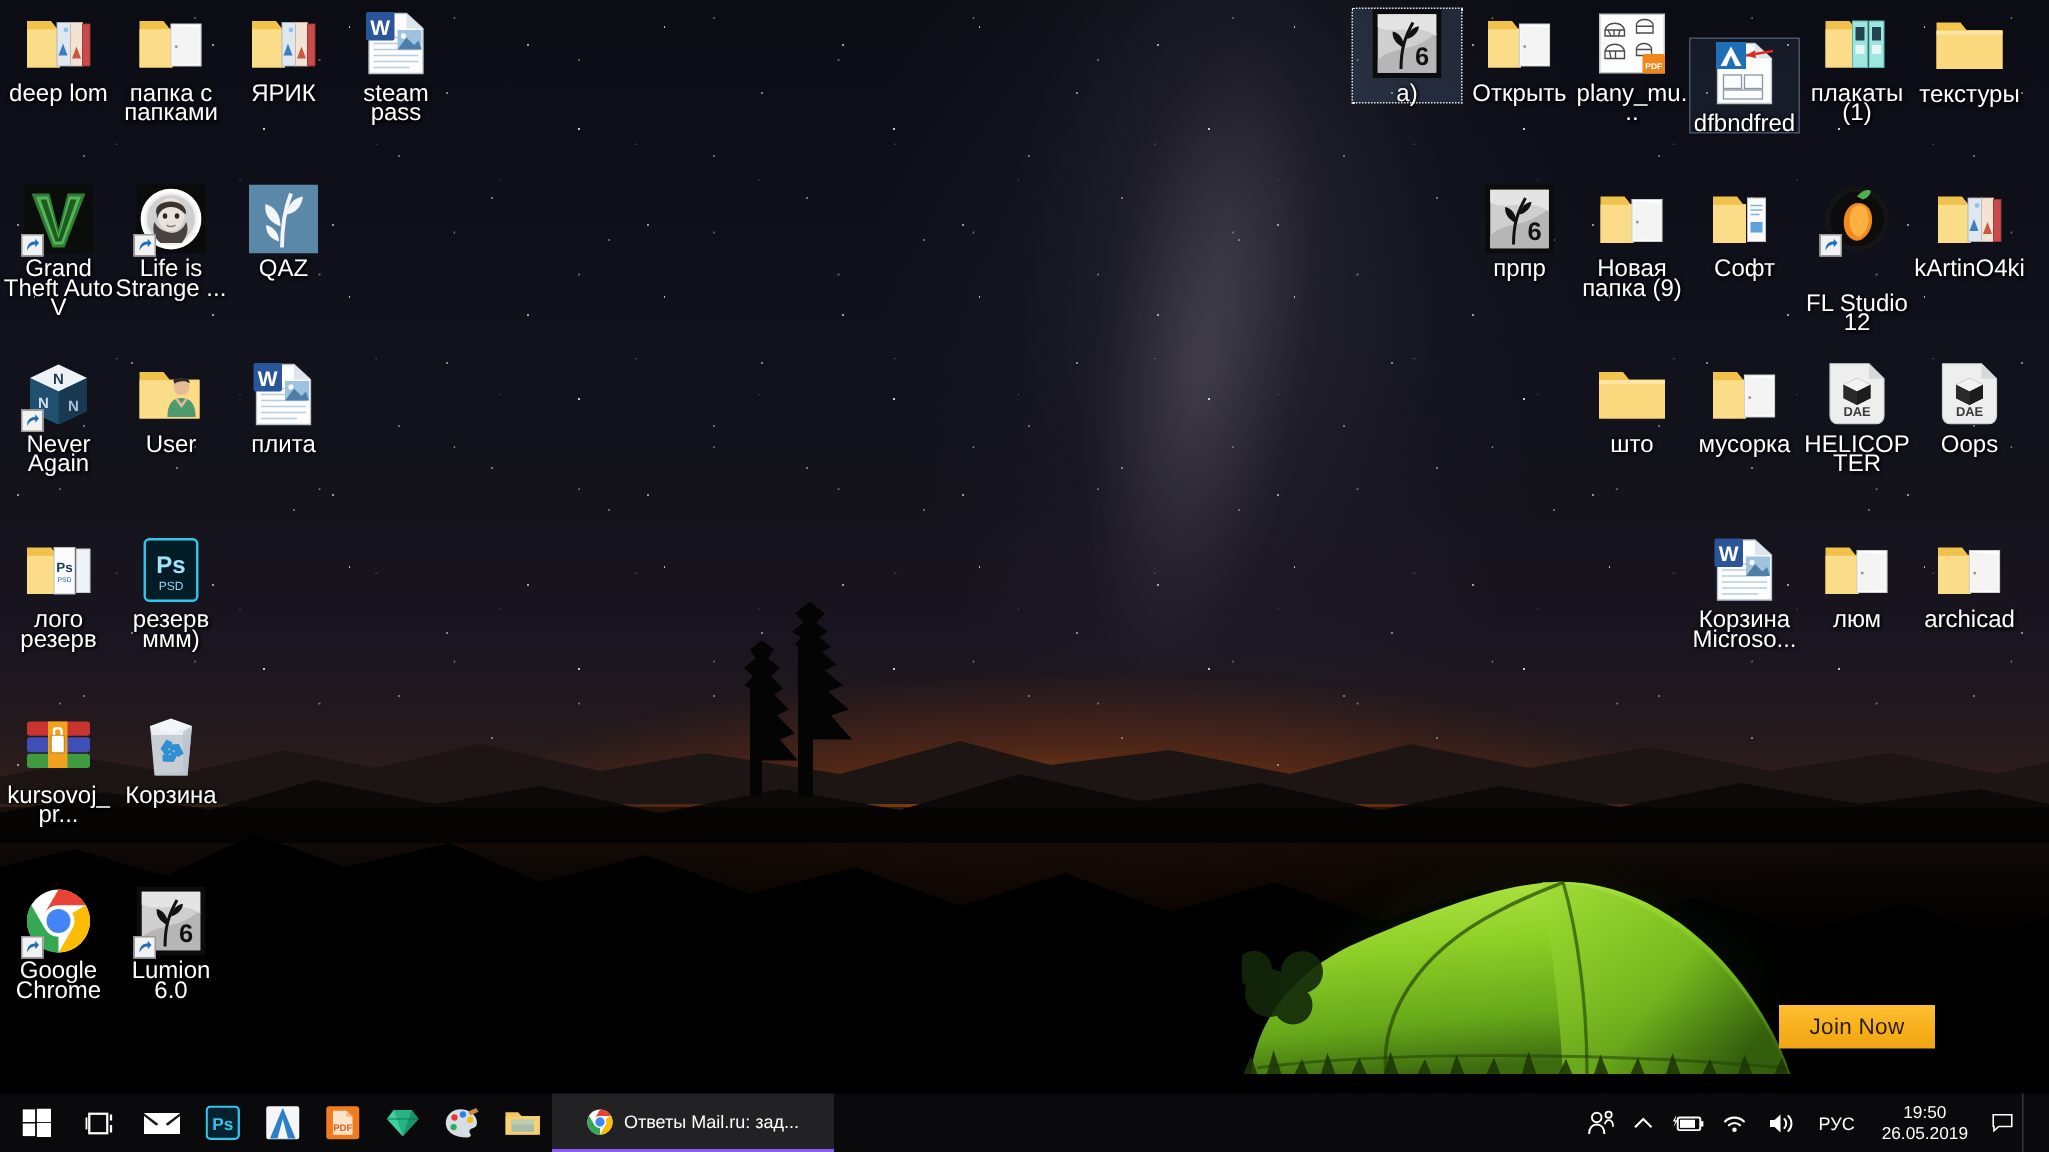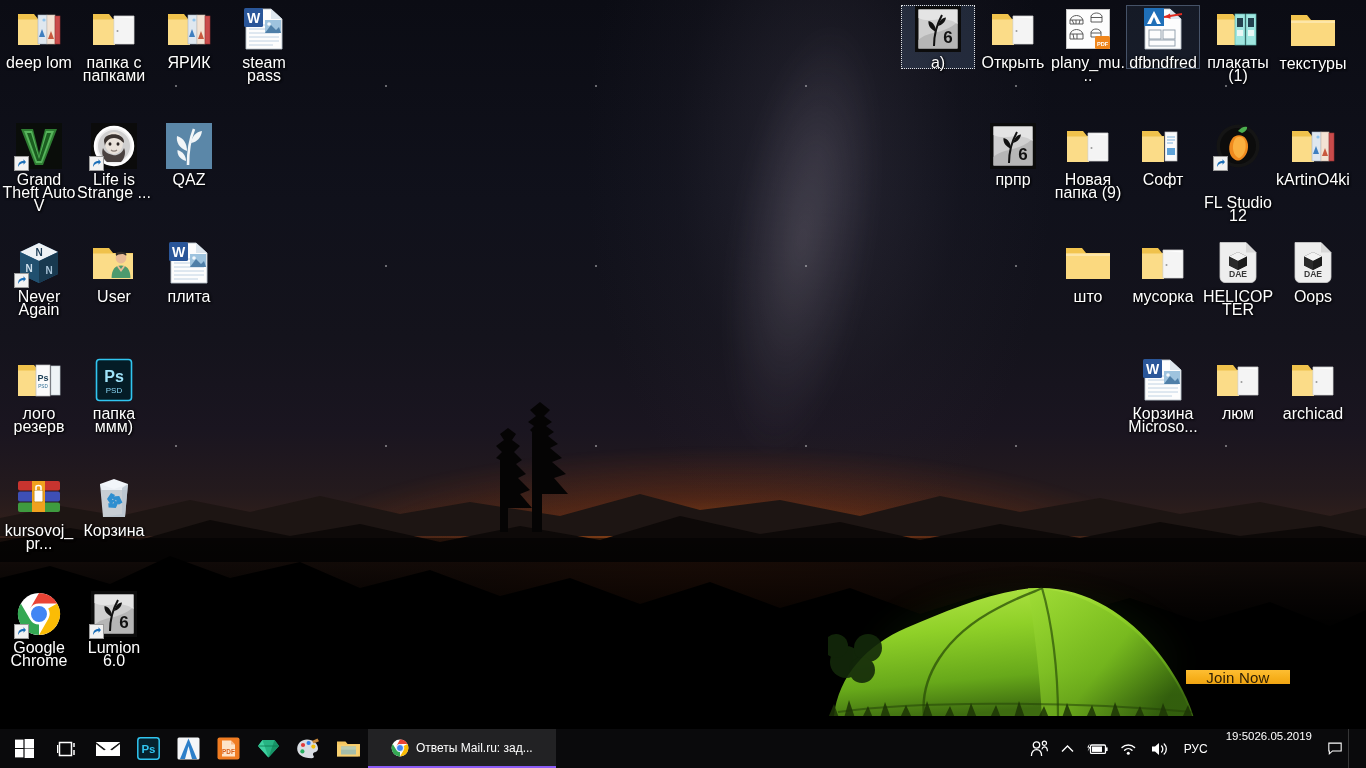--- a/index.html
+++ b/index.html
@@ -74,21 +74,21 @@
   }
   
   .tent { position: absolute; left: 828px; bottom: 34px; width: 372px; height: 168px; }
   .tentglow {
     position:absolute; left: 790px; bottom: 10px; width: 450px; height: 230px;
     background: radial-gradient(ellipse 210px 105px at 52% 58%, rgba(120,220,40,0.28) 0%, rgba(60,140,20,0.10) 52%, rgba(0,0,0,0) 80%);
     filter: blur(10px);
   }
   .joinnow {
     position: absolute; left: 1186px; top: 670px;
-    width: 104px; height: 14px;
+    width: 104px; height: 29px;
     background: linear-gradient(to bottom, #fdbe33 0%, #f7b01c 55%, #efa413 100%);
     color: #2b1d05;
     font-size: 15px;
     display:flex; align-items:center; justify-content:center;
     letter-spacing: .2px;
   }
 
   
   .icon {
     position: absolute;
@@ -113,20 +113,21 @@
   }
   .icon.selected {
     background: rgba(120,160,210,0.18);
     outline: 1px dotted rgba(255,255,255,.85);
     outline-offset: -1px;
   }
   .icon.hovered {
     background: rgba(120,160,210,0.10);
     outline: 1px solid rgba(160,190,225,0.35);
     outline-offset: -1px;
+    margin-top: 20px;
   }
   .shortcut-arrow {
     position: absolute; left: -1px; bottom: -1px;
     width: 15px; height: 15px;
     background: #f2f2f2;
     border: 1px solid #9a9a9a;
     display:flex; align-items:center; justify-content:center;
   }
   .shortcut-arrow svg { width: 11px; height: 11px; }
 
@@ -159,21 +160,21 @@
     display:flex; align-items:center; gap:0px; padding-right: 12px;
     color:#fff;
   }
   .tray-item {
     height: 39px; display:flex; align-items:center; justify-content:center;
     padding: 0 6px;
   }
   .tray-lang { font-size: 12px; padding: 0 8px; }
   .tray-clock {
     font-size: 11.5px; line-height: 14px; text-align: center;
-    padding: 0 10px; display:flex; flex-direction:row; justify-content:center;
+    padding: 0 10px; display:flex; flex-direction:column; justify-content:center;
     height: 39px;
   }
   .tray-action { width: 26px; }
   .showdesktop { width: 6px; height: 39px; border-left: 1px solid rgba(255,255,255,.18); }
 </style>
 </head>
 <body>
 
 <div id="desktop">
 
@@ -437,21 +438,21 @@
         <div class="label">лого резерв</div>
       </div>
       <div class="icon" style="left: 77px; top: 356px;">
         <div class="glyph">
           <svg width="42" height="44" viewBox="0 0 42 44">
             <rect x="3.5" y="1.5" width="35" height="41" rx="3" fill="#041c26" stroke="#31c5f0" stroke-width="1.6"></rect>
             <text x="21" y="24" font-family="Liberation Sans, sans-serif" font-size="16" font-weight="bold" fill="#9fe4fa" text-anchor="middle">Ps</text>
             <text x="21" y="35" font-family="Liberation Sans, sans-serif" font-size="8" fill="#8ad6f4" text-anchor="middle">PSD</text>
           </svg>
         </div>
-        <div class="label">папка ммм)</div>
+        <div class="label">резерв ммм)</div>
       </div>
       <div class="icon" style="left: 2px; top: 473px;">
         <div class="glyph">
           <svg width="46" height="40" viewBox="0 0 46 40">
             <g>
               <rect x="2" y="4" width="42" height="9.5" rx="2" fill="#c8342f"></rect>
               <rect x="2" y="14.5" width="42" height="10" rx="2" fill="#3e4fb5"></rect>
               <rect x="2" y="25.5" width="42" height="9.5" rx="2" fill="#3f9b3f"></rect>
               <rect x="16" y="4" width="13" height="31" fill="#f0a11e"></rect>
               <rect x="18" y="13" width="9" height="12" rx="1.5" fill="#fdfdfd" stroke="#c98f18" stroke-width="1"></rect>

